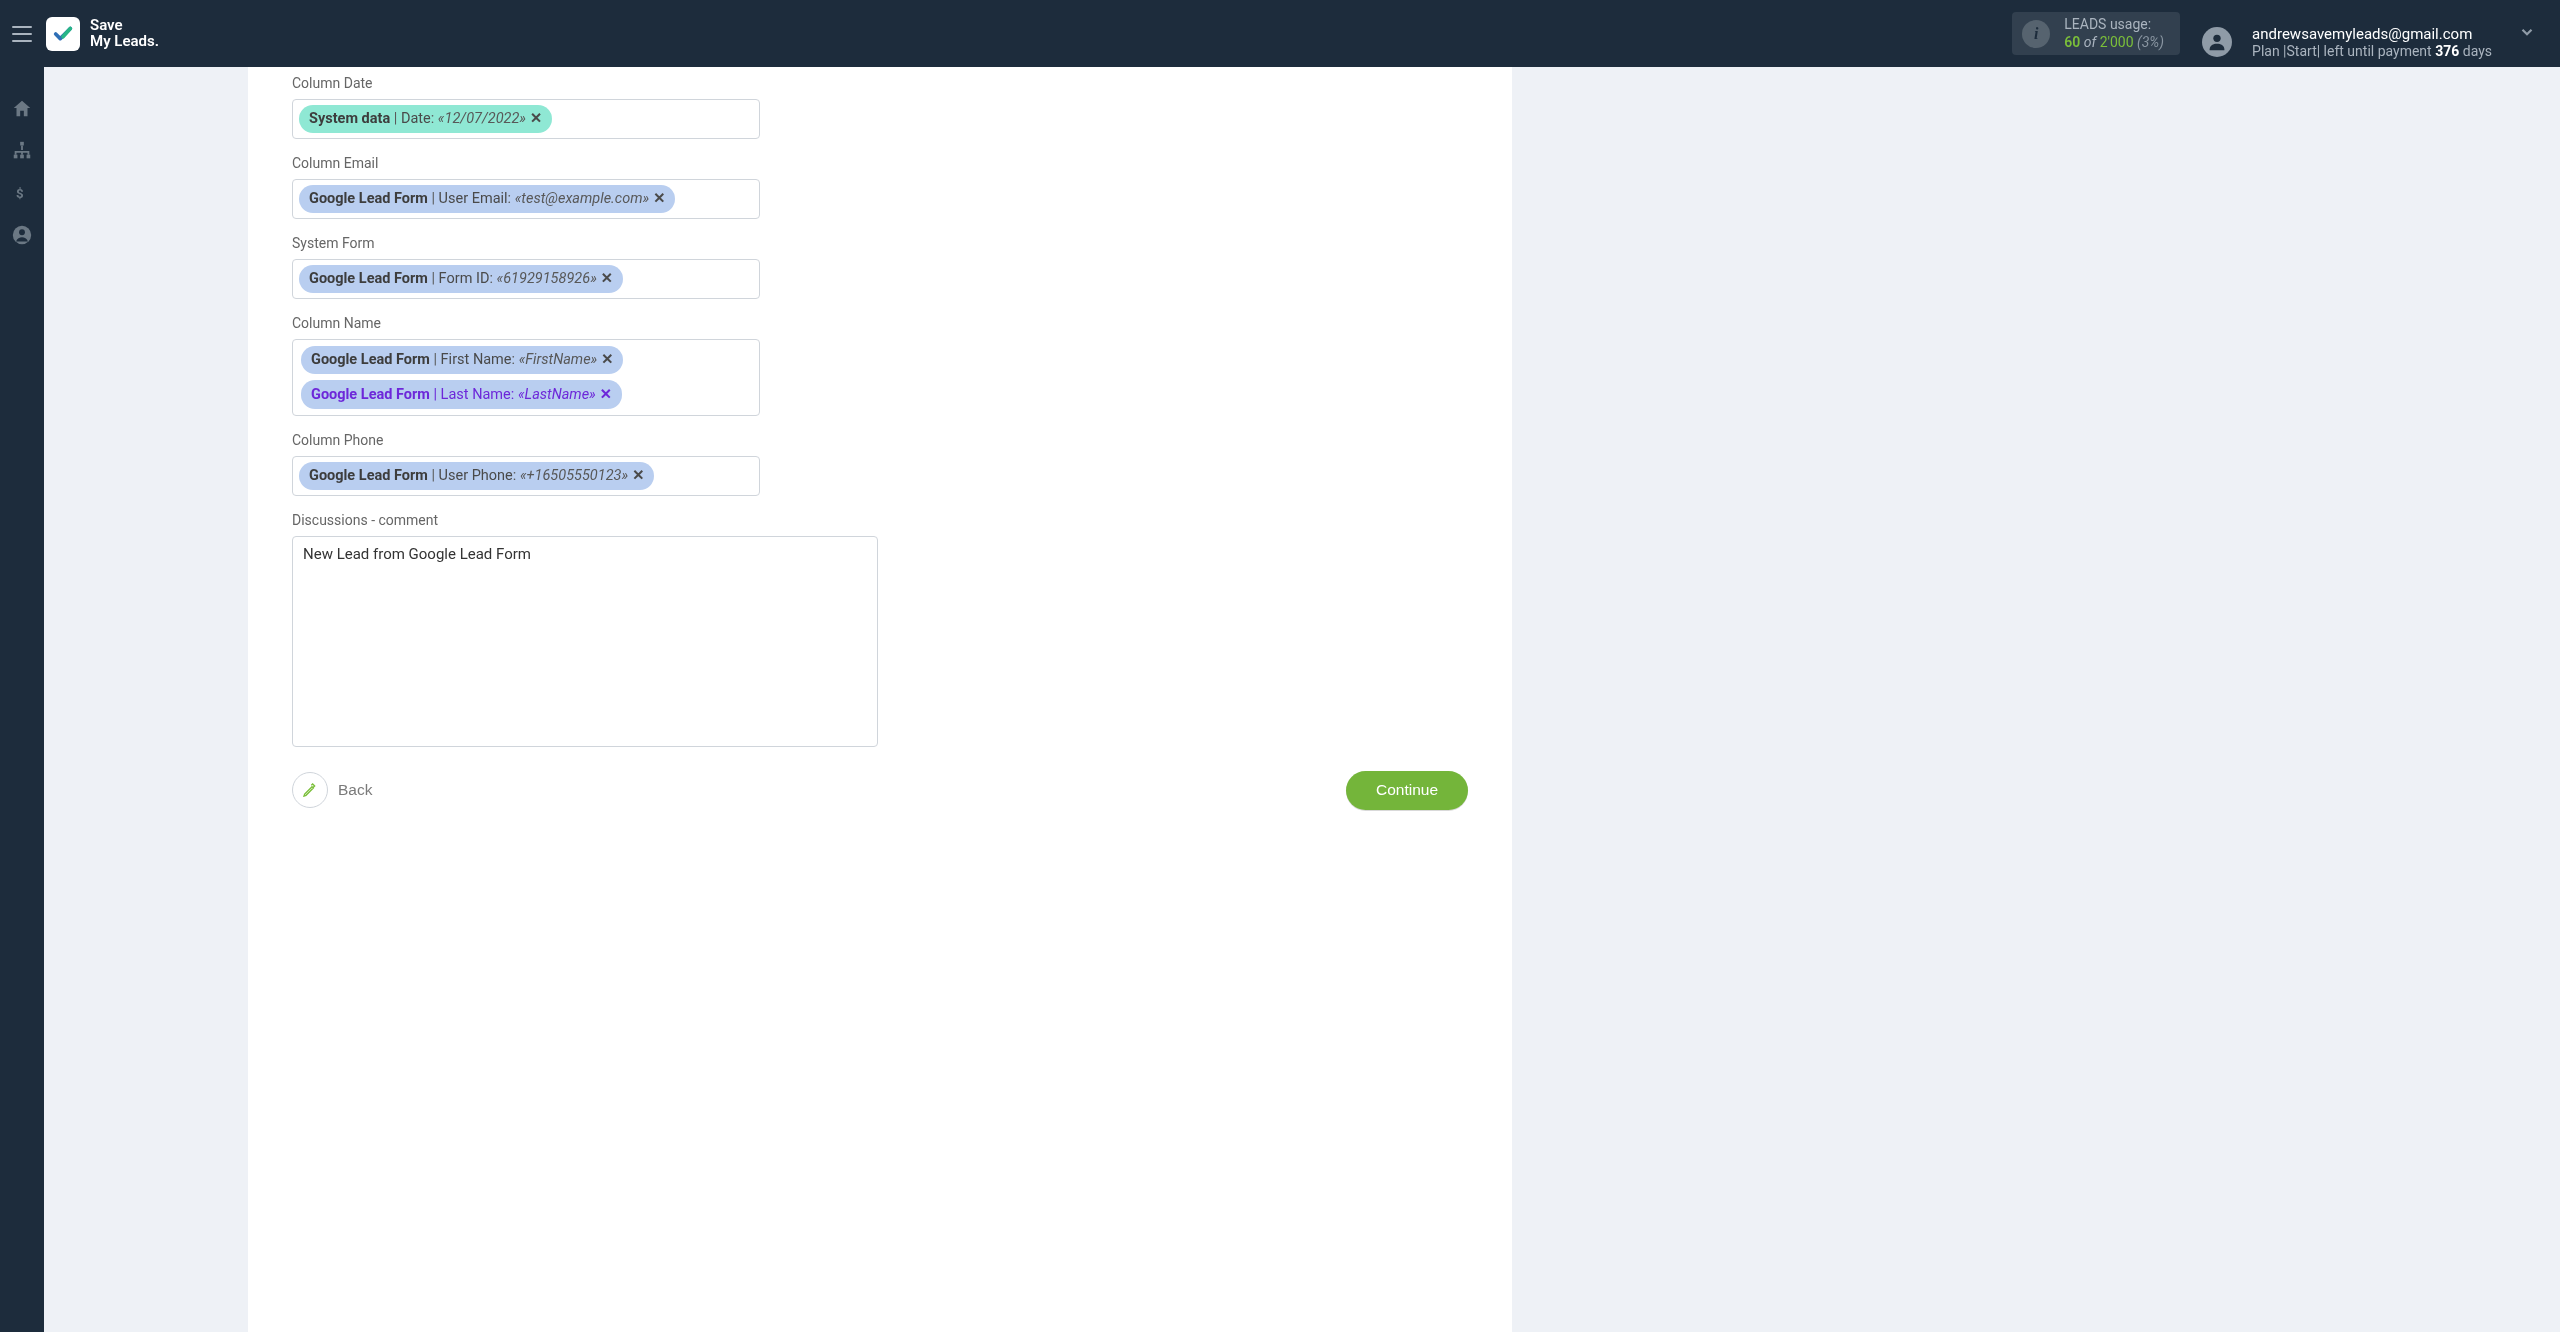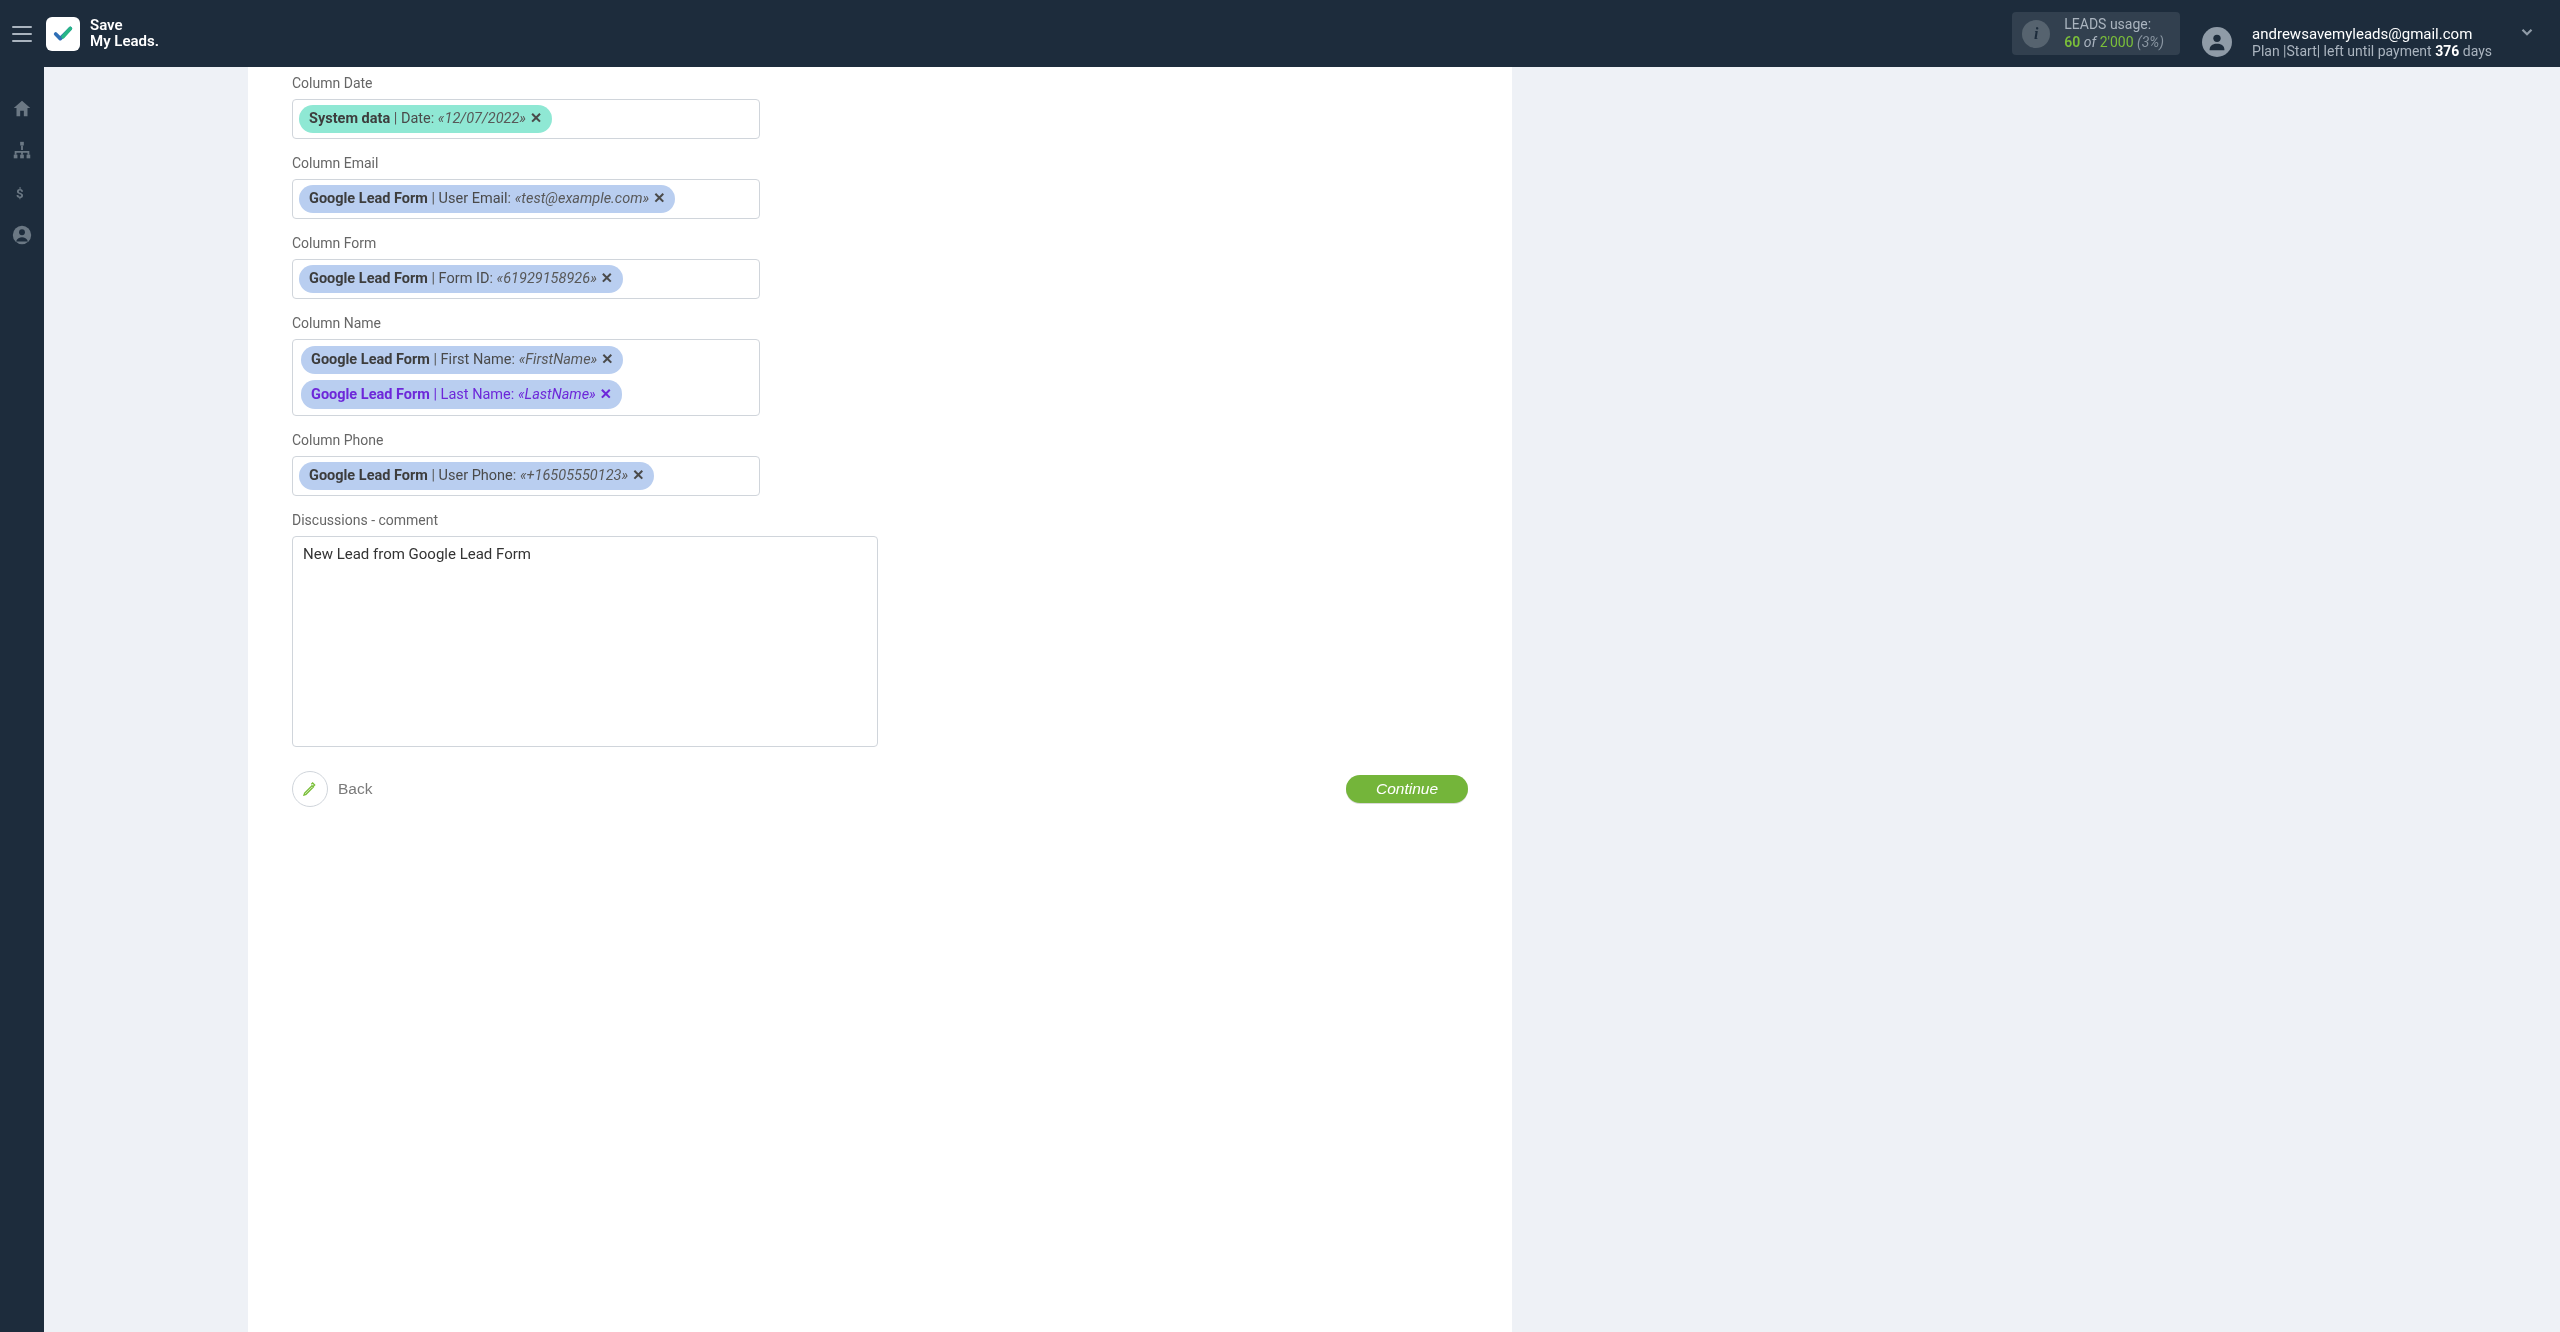--- a/index.html
+++ b/index.html
@@ -102,22 +102,22 @@
   .back-btn {
     display: flex; align-items: center; gap: 10px; background: none; border: none;
     cursor: pointer; color: #7a7a7a; font-size: 15.5px; padding: 0;
   }
   .back-circle {
     width: 36px; height: 36px; border: 1px solid #d0d5db; border-radius: 50%;
     display: flex; align-items: center; justify-content: center; color: #7bbf3a;
   }
   .continue-btn {
     margin-left: 56px; background: #74b53a; color: #fff; border: none;
-    border-radius: 20px; height: 28px; padding: 0 30px; font-size: 15.5px;
-    cursor: pointer; box-shadow: 0 1px 0 rgba(0,0,0,0.15); font-style: italic;
+    border-radius: 20px; height: 39px; padding: 0 30px; font-size: 15.5px;
+    cursor: pointer; box-shadow: 0 1px 0 rgba(0,0,0,0.15);
   }
 </style>
 </head>
 <body>
 
 <div class="header">
   <div class="hamburger">
     <span></span>
       <span></span>
       <span></span>
@@ -213,21 +213,21 @@
       <div class="form-group">
         <div class="group-label">Column Email</div>
         <div class="token-field">
           <span class="token token-glf">
             <span class="src">Google Lead Form</span><span class="sep"> | </span><span class="fld">User Email</span><span class="sep">: </span><span class="val">«test@example.com»</span><span class="rm">✕</span>
           </span>
         </div>
       </div>
 
       <div class="form-group">
-        <div class="group-label">Column Form</div>
+        <div class="group-label">System Form</div>
         <div class="token-field">
           <span class="token token-glf">
             <span class="src">Google Lead Form</span><span class="sep"> | </span><span class="fld">Form ID</span><span class="sep">: </span><span class="val">«61929158926»</span><span class="rm">✕</span>
           </span>
         </div>
       </div>
 
       <div class="form-group">
         <div class="group-label">Column Name</div>
         <div class="token-field" style="padding:6px 8px; line-height:1.9;">

